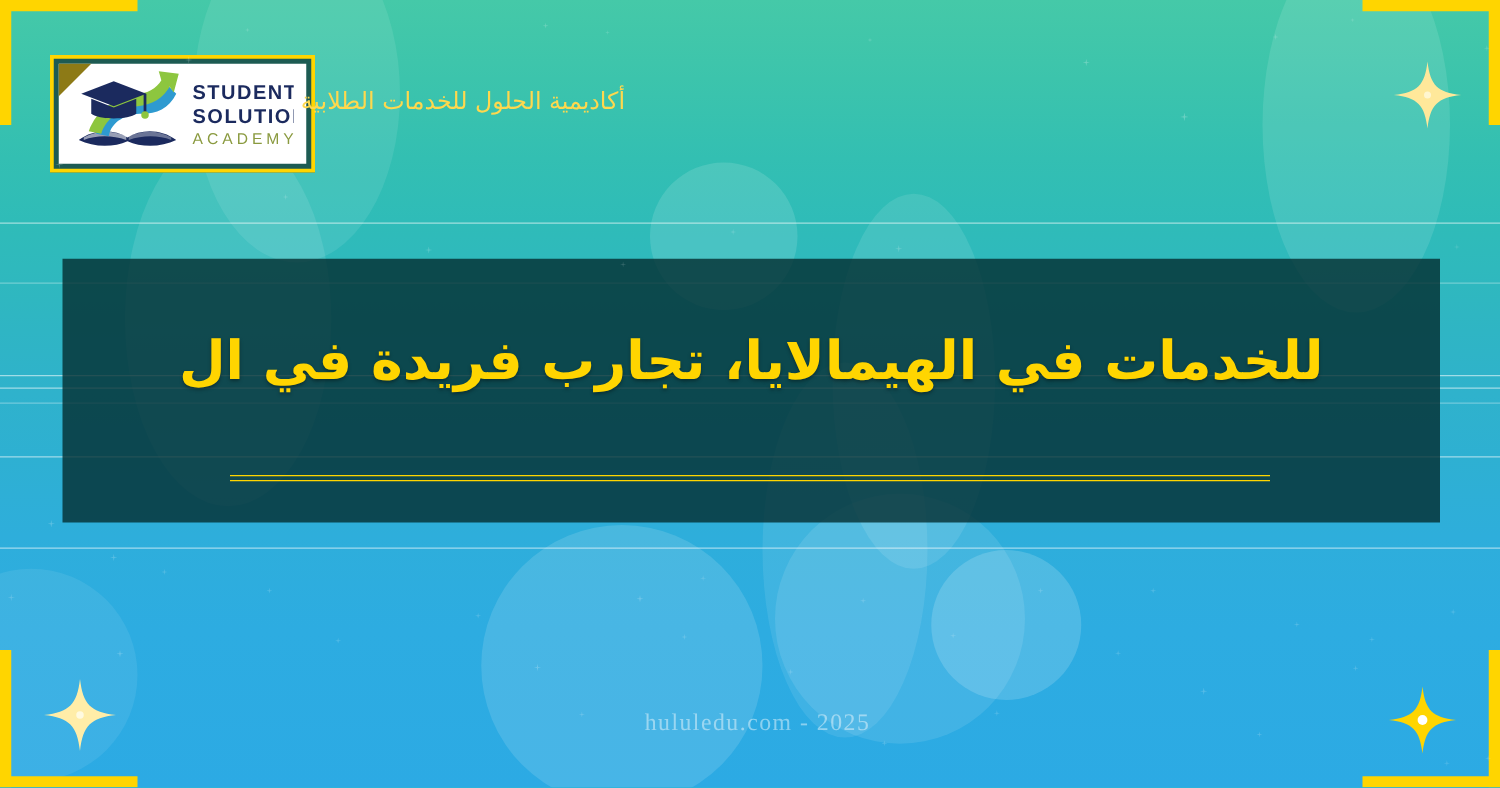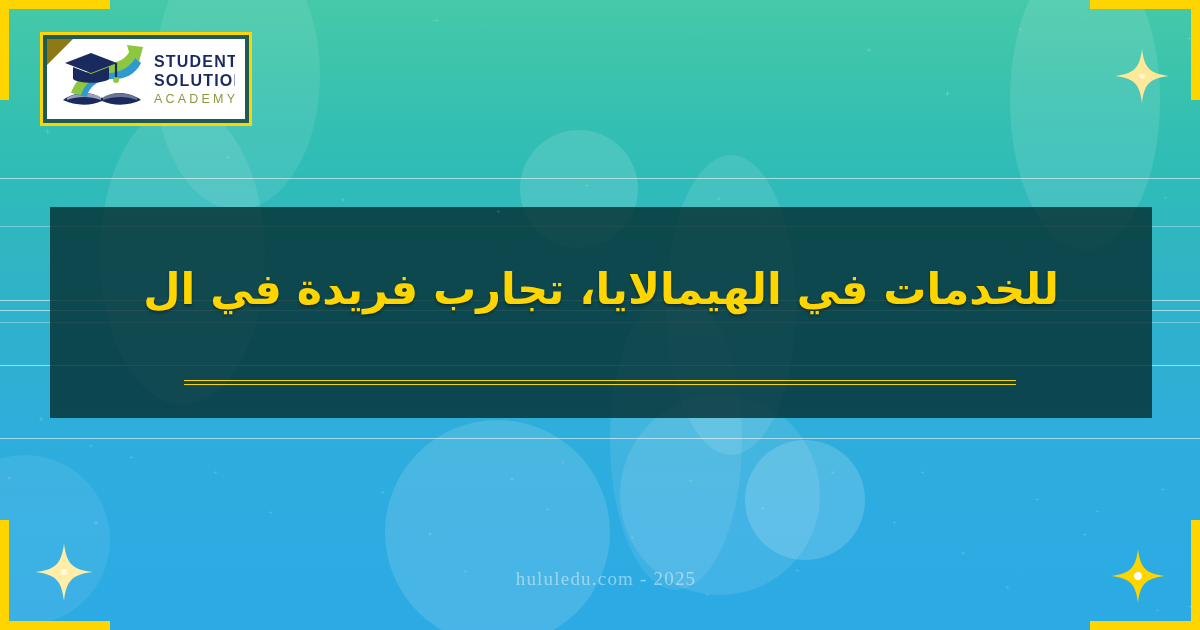--- a/index.html
+++ b/index.html
@@ -42,21 +42,21 @@
   
   .spark { position:absolute; pointer-events:none; }
 
   
   .dust { position:absolute; background:rgba(255,255,255,.45);
           pointer-events:none;
           clip-path:polygon(50% 0%,58% 42%,100% 50%,58% 58%,50% 100%,42% 58%,0% 50%,42% 42%); }
 
   
   #logo-frame {
-    position:absolute; left:40px; top:32px; width:212px; height:94px;
+    position:absolute; left:40px; top:44px; width:212px; height:94px;
     background:#1d5b53;
     border:3px solid #ffd500;
     padding:4px;
   }
   #logo-frame .inner {
     width:100%; height:100%;
     background:#fff;
     display:flex; align-items:center; justify-content:center;
     position:relative; overflow:hidden;
   }
@@ -173,20 +173,21 @@
         <path d="M59 20 L59 35" stroke="#1b2a5e" stroke-width="2.2" fill="none"></path>
         <circle cx="59" cy="37" r="3" fill="#8dc63f"></circle>
 
         <text x="97" y="24" font-family="Liberation Sans, sans-serif" font-size="16" font-weight="bold" fill="#1b2a5e" letter-spacing="1.2">STUDENT</text>
         <text x="97" y="43" font-family="Liberation Sans, sans-serif" font-size="16" font-weight="bold" fill="#1b2a5e" letter-spacing="1.2">SOLUTIONS</text>
         <text x="97" y="60" font-family="Liberation Sans, sans-serif" font-size="12.5" fill="#8a9a3f" letter-spacing="3.2">ACADEMY</text>
       </svg>
     </div>
   </div>
 
+  <div id="brand-name">أكاديمية الحلول للخدمات الطلابية</div>
 
   <div class="corner" style="left:0; top:0; width:110px; height:100px;">
     <i style="left:0; top:0; width:110px; height:9px;"></i>
     <i style="left:0; top:0; width:9px; height:100px;"></i>
   </div>
   <div class="corner" style="right:0; top:0; width:110px; height:100px;">
     <i style="right:0; top:0; width:110px; height:9px;"></i>
     <i style="right:0; top:0; width:9px; height:100px;"></i>
   </div>
   <div class="corner" style="left:0; bottom:0; width:110px; height:110px;">

